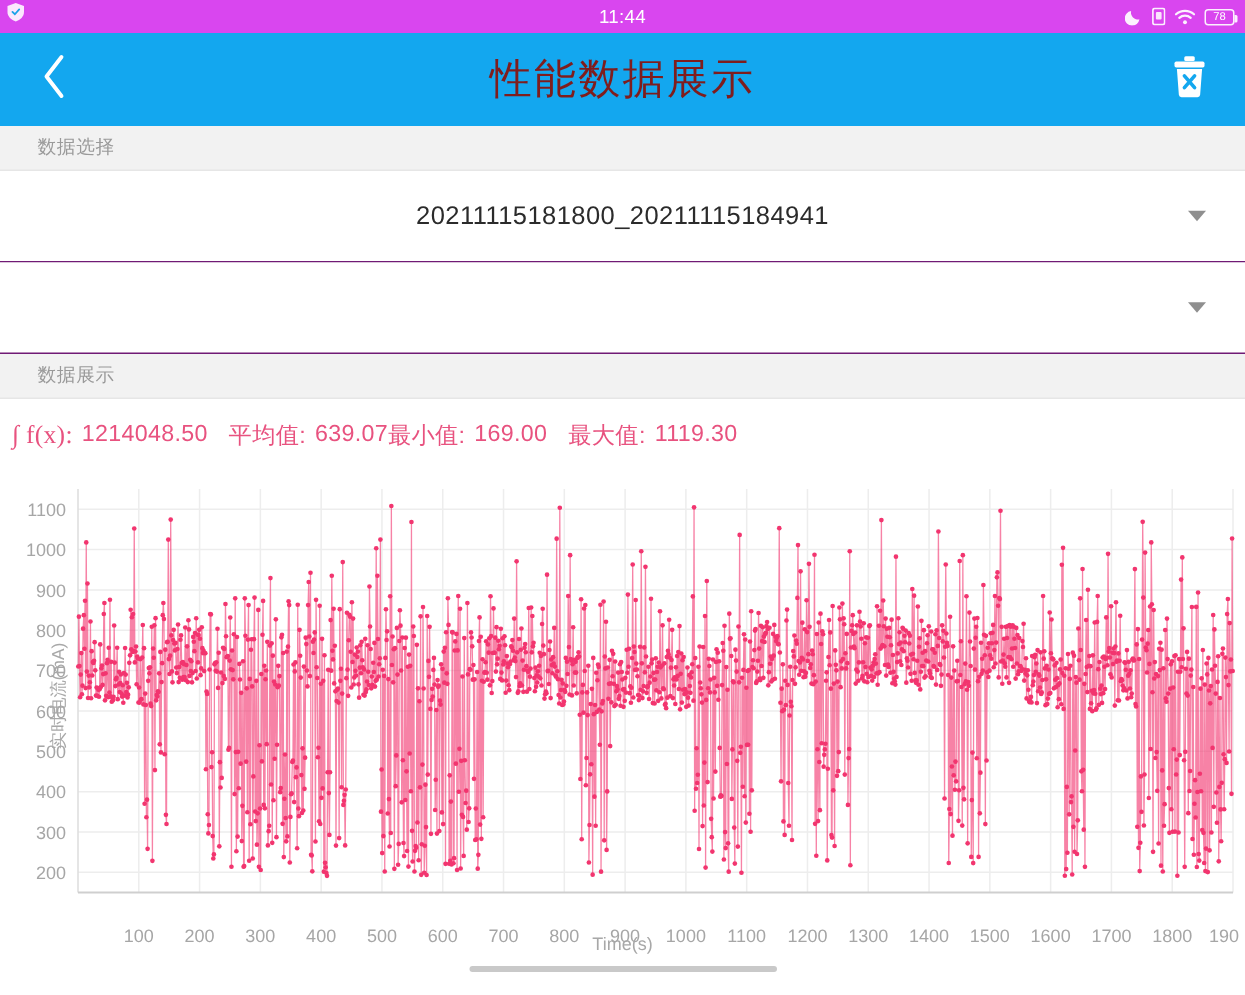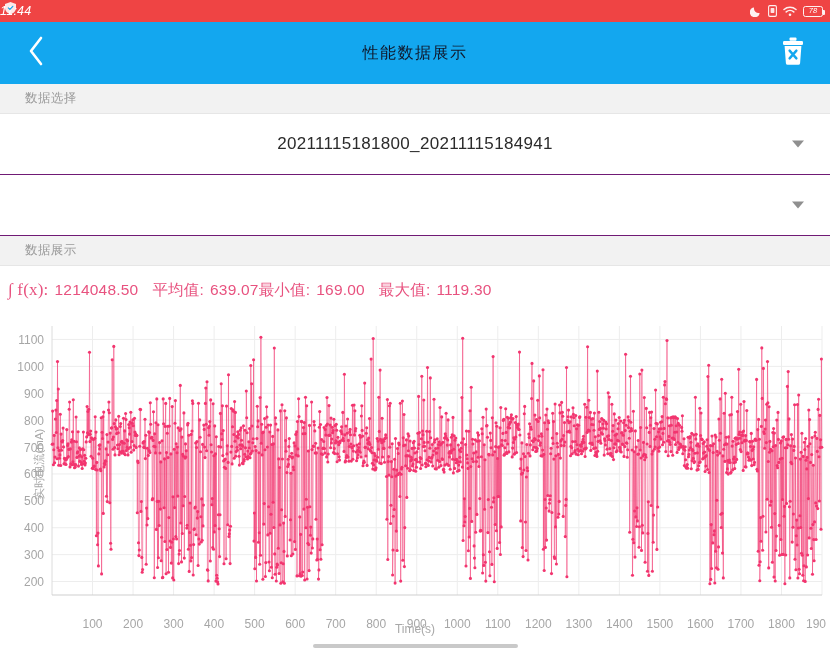--- a/index.html
+++ b/index.html
@@ -5,22 +5,22 @@
   * { margin:0; padding:0; box-sizing:border-box; }
   html,body { width:830px; height:663px; overflow:hidden; }
   body {
     font-family: "Liberation Sans", "DejaVu Sans", sans-serif;
     background:#ffffff;
     -webkit-font-smoothing:antialiased;
   }
 
   
   .statusbar {
-    height:22px; background:#ef4444; position:relative;
-    display:flex; align-items:center; font-style:italic;
+    height:22px; background:#d946ef; position:relative;
+    display:flex; align-items:center; justify-content:center;
   }
   .statusbar .clock {
     color:#ffffff; font-size:12.5px; letter-spacing:.2px;
   }
   .sb-left { position:absolute; left:4px; top:1px; display:flex; align-items:center; gap:4px; }
   .sb-right { position:absolute; right:7px; top:0; height:22px; display:flex; align-items:center; gap:6px; }
   .sb-right svg, .sb-left svg { display:block; }
   .batt {
     display:inline-flex; align-items:center; justify-content:center;
     border:1.3px solid rgba(255,255,255,.92); border-radius:2.5px;
@@ -31,21 +31,21 @@
     content:""; position:absolute; right:-3px; top:3px; width:1.6px; height:5px;
     background:rgba(255,255,255,.92); border-radius:0 1px 1px 0;
   }
 
   
   .appbar {
     height:62px; background:#13a7ef; position:relative;
     display:flex; align-items:center; justify-content:center;
   }
   .appbar .title {
-    color:#0f172a; font-size:16px; letter-spacing:1.5px; font-weight:400;
+    color:#7f1d1d; font-size:28px; letter-spacing:1.5px; font-weight:400;
   }
   .backbtn {
     position:absolute; left:10px; top:0; height:62px; width:52px;
     display:flex; align-items:center; justify-content:center; cursor:pointer;
   }
   .delbtn {
     position:absolute; right:14px; top:0; height:62px; width:46px;
     display:flex; align-items:center; justify-content:center; cursor:pointer;
   }
 

